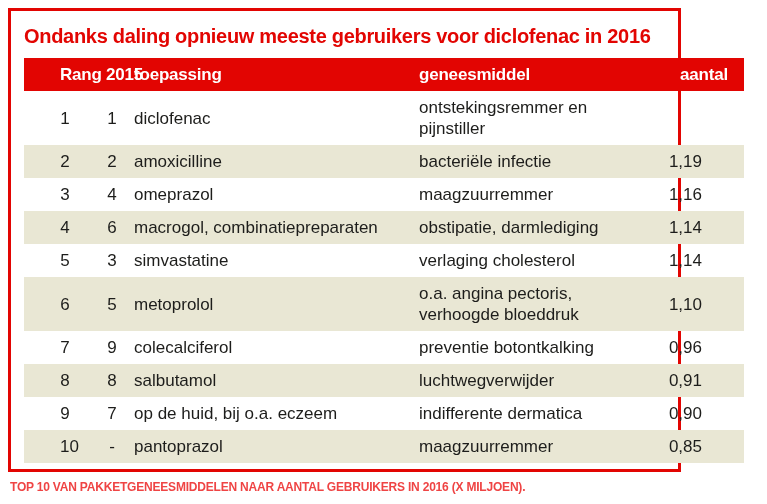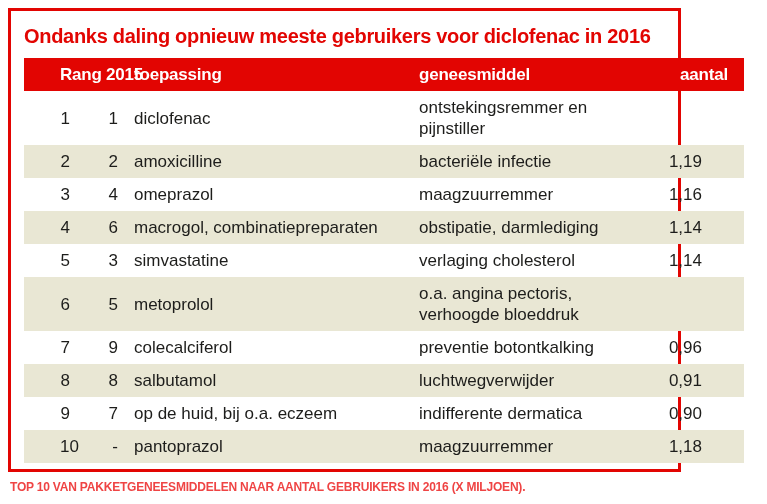--- a/index.html
+++ b/index.html
@@ -50,21 +50,21 @@
     font-weight: bold;
     height: 33px;
     letter-spacing: -0.2px;
   }
   .tbody .trow {
     min-height: 33px;
     padding: 6px 0;
     line-height: 21px;
   }
   .tbody .trow.beige { background: var(--row-beige); }
-  .cell-c { text-align: right; padding-left: 36px; }
+  .cell-c { text-align: center; padding-left: 36px; }
   .cell-l { text-align: left; padding-left: 16px; }
   .cell-r { text-align: right; padding-right: 42px; }
   .thead .cell-r { padding-right: 16px; }
   .thead .cell-l { padding-left: 16px; }
   .figure-caption {
     position: absolute;
     left: 10px; top: 480px;
     font-size: 12px;
     font-weight: bold;
     color: #ef4444;
@@ -124,20 +124,21 @@
     <div class="cell-l">simvastatine</div>
     <div class="cell-l">verlaging cholesterol</div>
     <div class="cell-r">1,14</div>
   </div>
 
   <div class="trow beige">
     <div class="cell-c">6</div>
     <div class="cell-c">5</div>
     <div class="cell-l">metoprolol</div>
     <div class="cell-l">o.a. angina pectoris, verhoogde bloeddruk</div>
+    <div class="cell-r">1,10</div>
   </div>
 
   <div class="trow">
     <div class="cell-c">7</div>
     <div class="cell-c">9</div>
     <div class="cell-l">colecalciferol</div>
     <div class="cell-l">preventie botontkalking</div>
     <div class="cell-r">0,96</div>
   </div>
 
@@ -155,19 +156,19 @@
     <div class="cell-l">op de huid, bij o.a. eczeem</div>
     <div class="cell-l">indifferente dermatica</div>
     <div class="cell-r">0,90</div>
   </div>
 
   <div class="trow beige">
     <div class="cell-c">10</div>
     <div class="cell-c">-</div>
     <div class="cell-l">pantoprazol</div>
     <div class="cell-l">maagzuurremmer</div>
-    <div class="cell-r">1,18</div>
+    <div class="cell-r">0,85</div>
   </div>
 </div>
   </div>
 </div>
 
 <div class="figure-caption">TOP 10 VAN PAKKETGENEESMIDDELEN NAAR AANTAL GEBRUIKERS IN 2016 (X MILJOEN).</div>
 
 </body></html>

